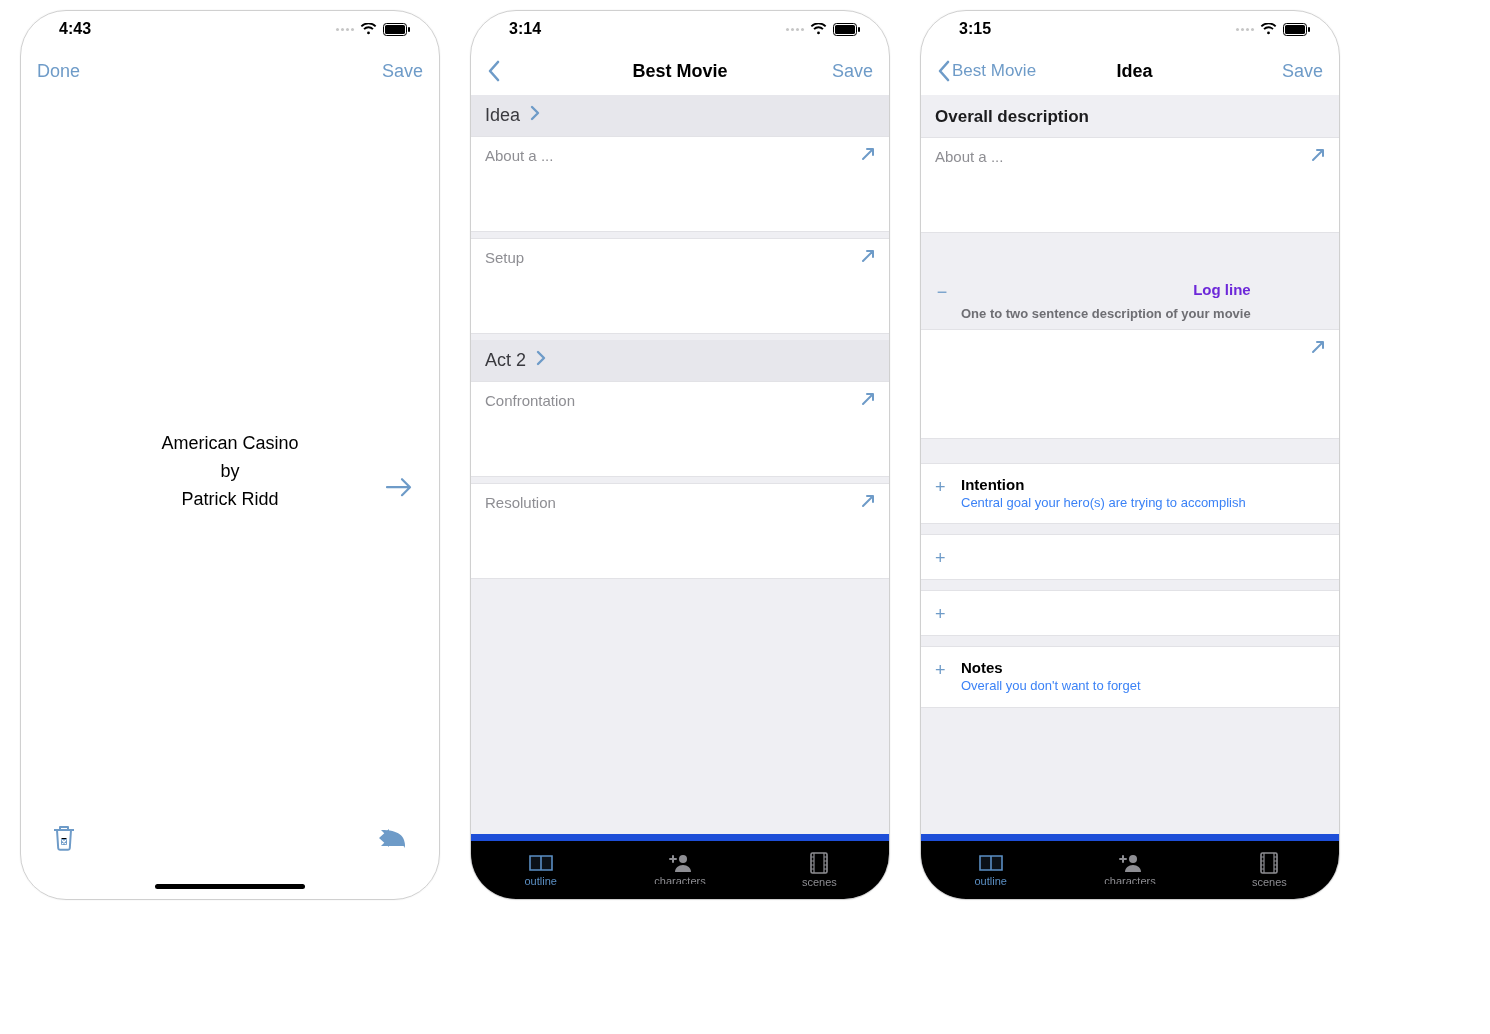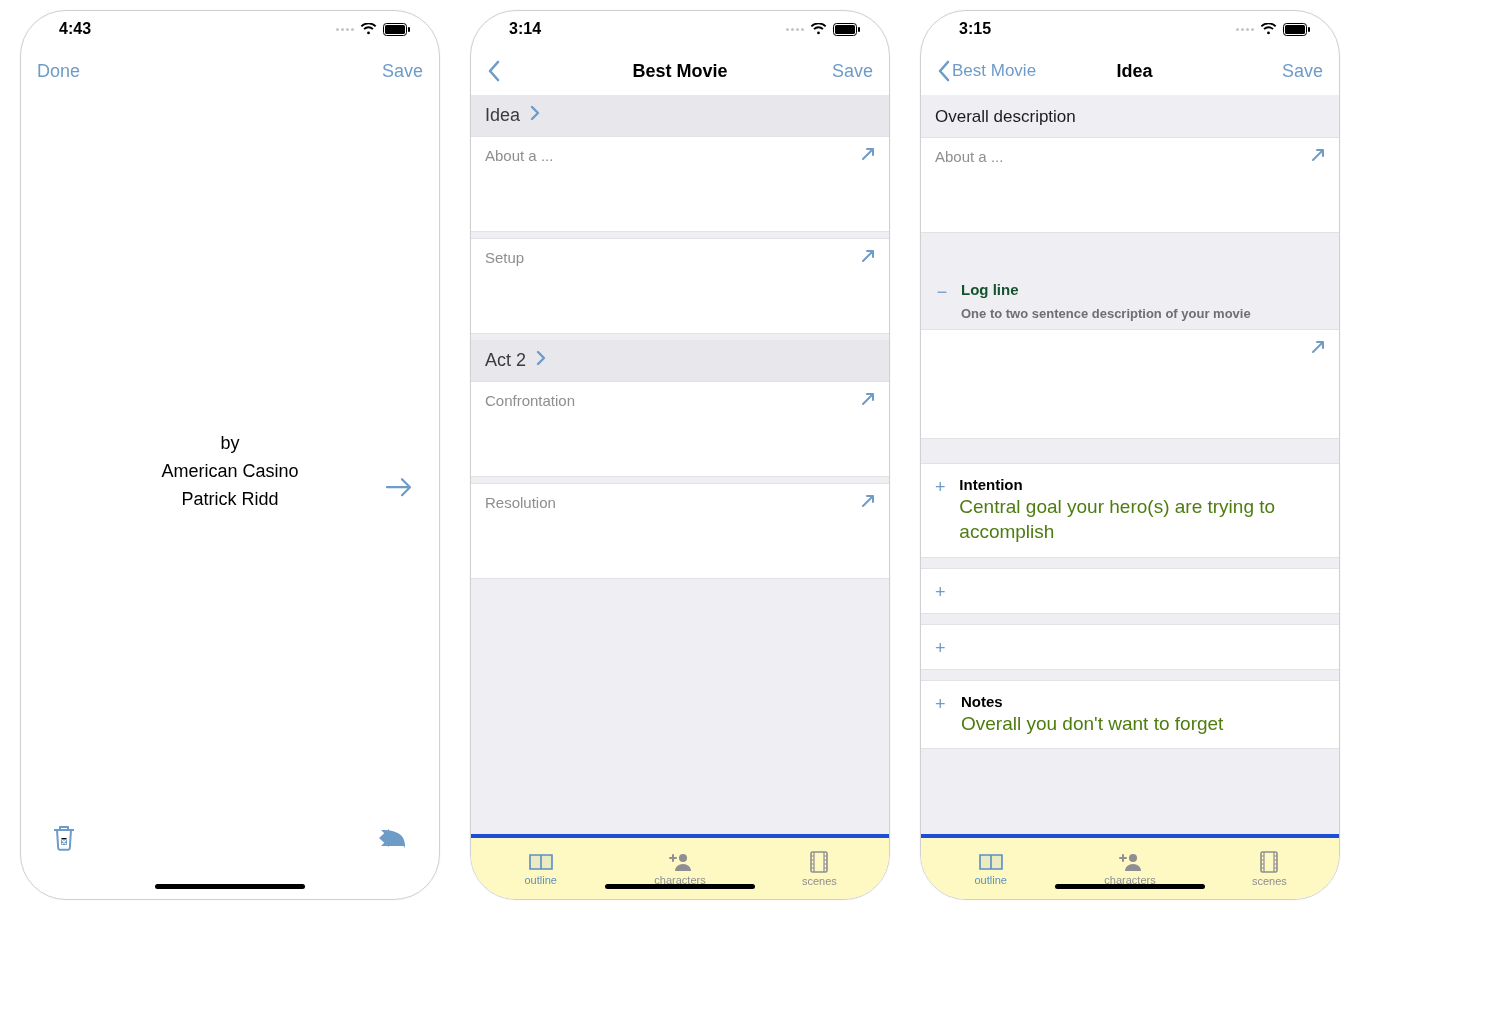--- a/index.html
+++ b/index.html
@@ -134,41 +134,41 @@
     font-size:15px;
   }
   .expand-arrow {
     position:absolute;
     top:8px;
     right:12px;
   }
   
   .tabbar {
     height:65px;
-    background:#fef9c3;
-    border-top:4px solid #1d4ed8;
+    background:#000000;
+    border-top:7px solid #1d4ed8;
     display:flex;
   }
   .tabbar .tab {
     flex:1;
     display:flex;
     flex-direction:column;
     align-items:center;
     justify-content:center;
     gap:2px;
     font-size:11px;
     color:#8e8e93;
   }
   .tabbar .tab.active { color:#5b8fc4; }
   .tabbar .tab svg { display:block; }
   
   .s3-sectiontitle {
     padding:12px 14px 10px;
     font-size:17px;
-    font-weight:400;
+    font-weight:700;
     color:#1c1c1e;
     background:#efeff3;
   }
   .s3-textarea {
     background:#fff;
     min-height:96px;
     position:relative;
     padding:10px 14px;
     border-top:1px solid #e2e2e6;
     border-bottom:1px solid #e2e2e6;
@@ -183,21 +183,21 @@
   }
   .subsection .sign {
     width:14px;
     text-align:center;
     font-size:18px;
     font-weight:500;
     color:#6e9bc8;
     line-height:1;
     margin-top:2px;
   }
-  .subsection .text .t { font-size:15px; font-weight:600; color:#14532d; }
+  .subsection .text .t { font-size:15px; font-weight:600; color:#6d28d9;text-align:right; }
   .subsection .text .d { font-size:13px; color:#6e6e73; line-height:1.35; margin-top:7px;font-weight:bold; }
   .subsection-box {
     background:#fff;
     min-height:110px;
     position:relative;
     margin-top:2px;
     border-top:1px solid #e2e2e6;
     border-bottom:1px solid #e2e2e6;
   }
   .row-item {
@@ -205,21 +205,21 @@
     display:flex;
     padding:12px 14px;
     gap:12px;
     align-items:flex-start;
     border-top:1px solid #e2e2e6;
     border-bottom:1px solid #e2e2e6;
     margin-bottom:10px;
   }
   .row-item .sign { width:14px; color:#6e9bc8; font-size:18px; font-weight:400; line-height:1; margin-top:2px; }
   .row-item .text .t { font-size:15px; font-weight:600; color:#000; }
-  .row-item .text .d { font-size:19px; color:#4d7c0f; line-height:1.35; margin-top:1px; }
+  .row-item .text .d { font-size:13px; color:#3b82f6; line-height:1.35; margin-top:1px; }
 </style>
 </head>
 <body>
 
 <div class="phone">
   <div class="status-bar">
     <span class="time">4:43</span>
     <div class="status-right">
       <span class="signal-dots">
           <span></span>
@@ -245,22 +245,22 @@
     <div class="left">
         <span class="btn">Done</span>
       </div>
     <div class="title"></div>
     <div class="right">
         <span class="btn">Save</span>
       </div>
   </div>
   <div class="s1-body">
     <div class="title-card">
+      <div>American Casino</div>
       <div>by</div>
-      <div>American Casino</div>
       <div>Patrick Ridd</div>
     </div>
     <div class="title-arrow">
       <svg width="28" height="22" viewBox="0 0 28 22">
           <path d="M2 11h22M17 3l8 8-8 8" fill="none" stroke="#6e9bc8" stroke-width="2.2" stroke-linecap="round" stroke-linejoin="round"></path>
         </svg>
     </div>
     <div class="s1-footer">
       <span>
         <svg width="26" height="30" viewBox="0 0 26 30">

